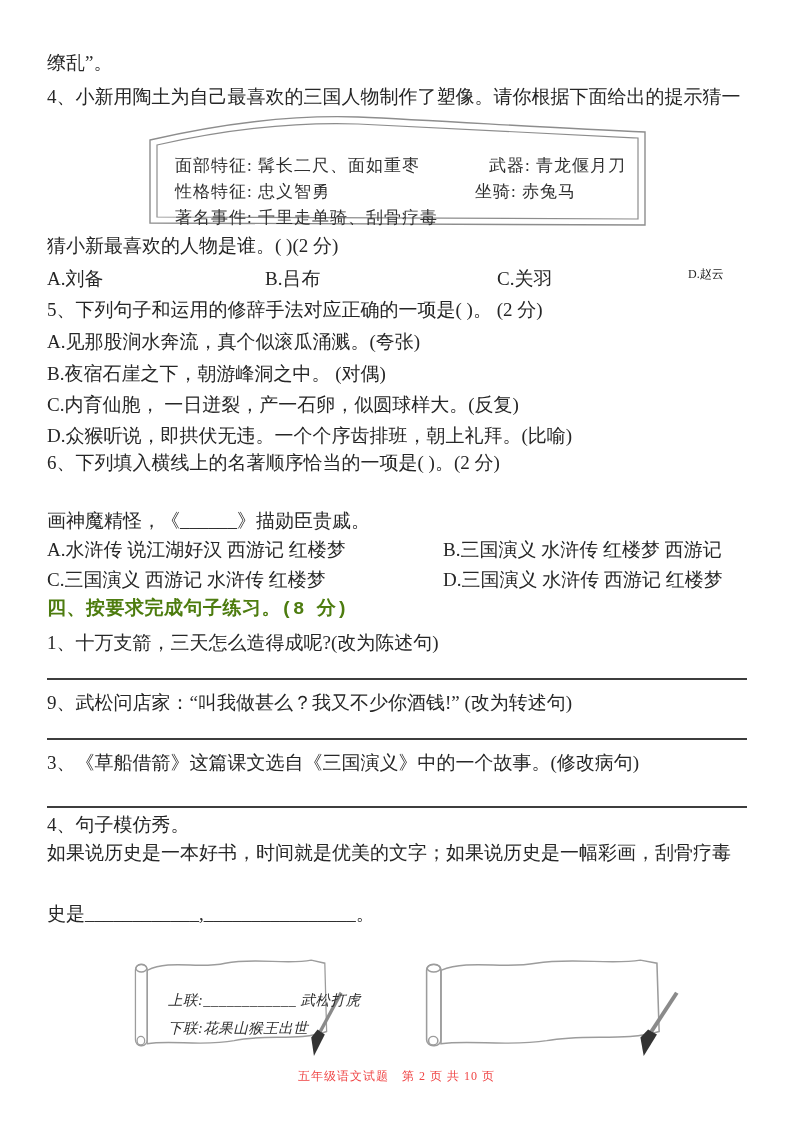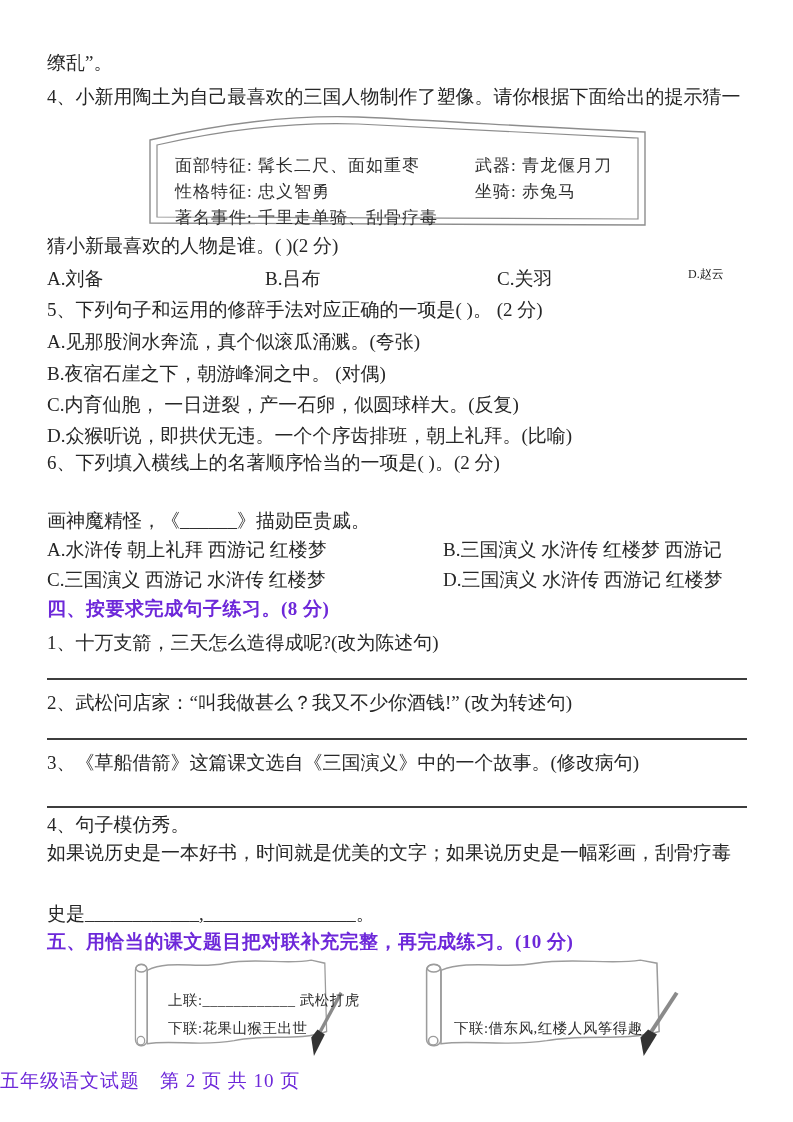--- a/index.html
+++ b/index.html
@@ -14,23 +14,23 @@
   }
   .line{
     position:absolute;
     left:47px;
     width:706px;
     font-size:19px;
     line-height:26px;
     white-space:nowrap;
   }
   .h-bold{
-    font-family:Liberation Serif, serif;
+    font-family:Liberation Mono, monospace;
     font-weight:700;
-    color:#6d28d9;
+    color:#4d7c0f;
     letter-spacing:0.5px;
   }
   .opt{position:absolute;white-space:nowrap;}
   .answer-line{
     position:absolute;left:47px;width:700px;height:2px;
     background:#3d3d3d;
   }
   
   .hintbox{position:absolute;left:148px;top:113px;width:500px;height:115px;}
   .hintbox svg{position:absolute;left:0;top:0;}
@@ -42,79 +42,79 @@
     font-family:Liberation Serif, serif;
   }
   
   .scroll{position:absolute;top:954px;height:104px;}
   .scroll svg{position:absolute;left:0;top:0;width:100%;height:100%;}
   .scroll-text{
     position:absolute;
     font-size:14.5px;line-height:20px;
     color:#2c2c2c;white-space:nowrap;
     letter-spacing:0.5px;
+    font-style:italic;
   }
   .footer{
     position:absolute;left:0;top:1068px;width:100%;
-    font-size:19px;color:#6d28d9;
+    text-align:center;font-size:12px;color:#ef4444;
     letter-spacing:1px;
   }
 </style>
 </head>
 <body>
 
 <div class="page">
 
   <div class="line" style="top:50px">缭乱”。</div>
 
   <div class="line" style="top:84px">4、小新用陶土为自己最喜欢的三国人物制作了塑像。请你根据下面给出的提示猜一</div>
 
   <div class="hintbox">
     <svg width="500" height="115" viewBox="0 0 500 115">
       <path d="M2,27 C 80,9 150,2 210,4 C 300,8 400,15 497,19 L 497,112 L 2,110 Z" fill="none" stroke="#8d8d8d" stroke-width="1.4"></path>
       <path d="M9,32 C 85,15 152,9 210,11 C 300,15 395,21 490,25 L 490,106 L 9,104 Z" fill="none" stroke="#8d8d8d" stroke-width="1.2"></path>
     </svg>
     <div class="hb-text" style="left:27px;top:40px">面部特征: 髯长二尺、面如重枣</div>
     <div class="hb-text" style="left:27px;top:66px">性格特征: 忠义智勇</div>
     <div class="hb-text" style="left:27px;top:92px">著名事件: 千里走单骑、刮骨疗毒</div>
-    <div class="hb-text" style="left:327px;top:40px">武器: 青龙偃月刀</div>
+    <div class="hb-text" style="left:341px;top:40px">武器: 青龙偃月刀</div>
     <div class="hb-text" style="left:327px;top:66px">坐骑: 赤兔马</div>
   </div>
 
   <div class="line" style="top:233px">猜小新最喜欢的人物是谁。(          )(2 分)</div>
   <span class="opt" style="left:47px;top:266px;font-size:19px">A.刘备</span>
   <span class="opt" style="left:265px;top:266px;font-size:19px">B.吕布</span>
   <span class="opt" style="left:497px;top:266px;font-size:19px">C.关羽</span>
   <span class="opt" style="left:688px;top:266px;font-size:12px">D.赵云</span>
 
   <div class="line" style="top:297px">5、下列句子和运用的修辞手法对应正确的一项是(      )。 (2 分)</div>
   <div class="line" style="top:329px">A.见那股涧水奔流，真个似滚瓜涌溅。(夸张)</div>
   <div class="line" style="top:361px">B.夜宿石崖之下，朝游峰洞之中。 (对偶)</div>
   <div class="line" style="top:392px">C.内育仙胞， 一日迸裂，产一石卵，似圆球样大。(反复)</div>
   <div class="line" style="top:423px">D.众猴听说，即拱伏无违。一个个序齿排班，朝上礼拜。(比喻)</div>
 
   <div class="line" style="top:450px">6、下列填入横线上的名著顺序恰当的一项是(        )。(2 分)</div>
   <div class="line" style="top:508px">画神魔精怪，《______》描勋臣贵戚。</div>
-  <span class="opt" style="left:47px;top:537px;font-size:19px">A.水浒传 朝上礼拜 西游记 红楼梦</span>
+  <span class="opt" style="left:47px;top:537px;font-size:19px">A.水浒传 说江湖好汉 西游记 红楼梦</span>
   <span class="opt" style="left:443px;top:537px;font-size:19px">B.三国演义 水浒传 红楼梦 西游记</span>
   <span class="opt" style="left:443px;top:567px;font-size:19px">D.三国演义 水浒传 西游记 红楼梦</span>
   <span class="opt" style="left:47px;top:567px;font-size:19px">C.三国演义 西游记 水浒传 红楼梦</span>
 
   <div class="line h-bold" style="top:596px">四、按要求完成句子练习。(8 分)</div>
   <div class="line" style="top:630px">1、十万支箭，三天怎么造得成呢?(改为陈述句)</div>
   <div class="answer-line" style="top:678px"></div>
-  <div class="line" style="top:690px">2、武松问店家：“叫我做甚么？我又不少你酒钱!” (改为转述句)</div>
+  <div class="line" style="top:690px">9、武松问店家：“叫我做甚么？我又不少你酒钱!” (改为转述句)</div>
   <div class="answer-line" style="top:738px"></div>
   <div class="line" style="top:750px">3、《草船借箭》这篇课文选自《三国演义》中的一个故事。(修改病句)</div>
   <div class="answer-line" style="top:806px"></div>
   <div class="line" style="top:812px">4、句子模仿秀。</div>
   <div class="line" style="top:840px">如果说历史是一本好书，时间就是优美的文字；如果说历史是一幅彩画，刮骨疗毒</div>
   <div class="line" style="top:901px">史是____________,________________。</div>
 
-  <div class="line h-bold" style="top:929px">五、用恰当的课文题目把对联补充完整，再完成练习。(10 分)</div>
 
   <div class="scroll" style="left:130px;width:222px">
     <svg viewBox="0 0 245 102" preserveAspectRatio="none">
       <g fill="none" stroke="#9c9c9c" stroke-width="1.4">
         <path d="M19,16 C 45,5 75,15 105,9 C 140,3 172,11 200,6 L 215,9 L 217,76 C 186,86 150,78 115,85 C 80,91 46,84 19,88 Z"></path>
         <rect x="6" y="10" width="13" height="80" rx="6"></rect>
         <ellipse cx="12.5" cy="14" rx="6" ry="3.6"></ellipse>
         <circle cx="12" cy="85" r="4.2"></circle>
       </g>
       <g>
@@ -132,18 +132,17 @@
         <path d="M19,16 C 45,5 75,15 105,9 C 140,3 172,11 200,6 L 215,9 L 217,76 C 186,86 150,78 115,85 C 80,91 46,84 19,88 Z"></path>
         <rect x="6" y="10" width="13" height="80" rx="6"></rect>
         <ellipse cx="12.5" cy="14" rx="6" ry="3.6"></ellipse>
         <circle cx="12" cy="85" r="4.2"></circle>
       </g>
       <g>
         <path d="M233,38 L210,76" stroke="#8a8a8a" stroke-width="3.6" fill="none"></path>
         <path d="M207,74 L215,79 L203,100 L200,82 Z" fill="#333333"></path>
       </g>
     </svg>
-    <div class="scroll-text" style="left:34px;top:64px">下联:借东风,红楼人风筝得趣</div>
   </div>
 
   <div class="footer">五年级语文试题　第 2 页 共 10 页</div>
 
 </div>
 
 </body></html>

